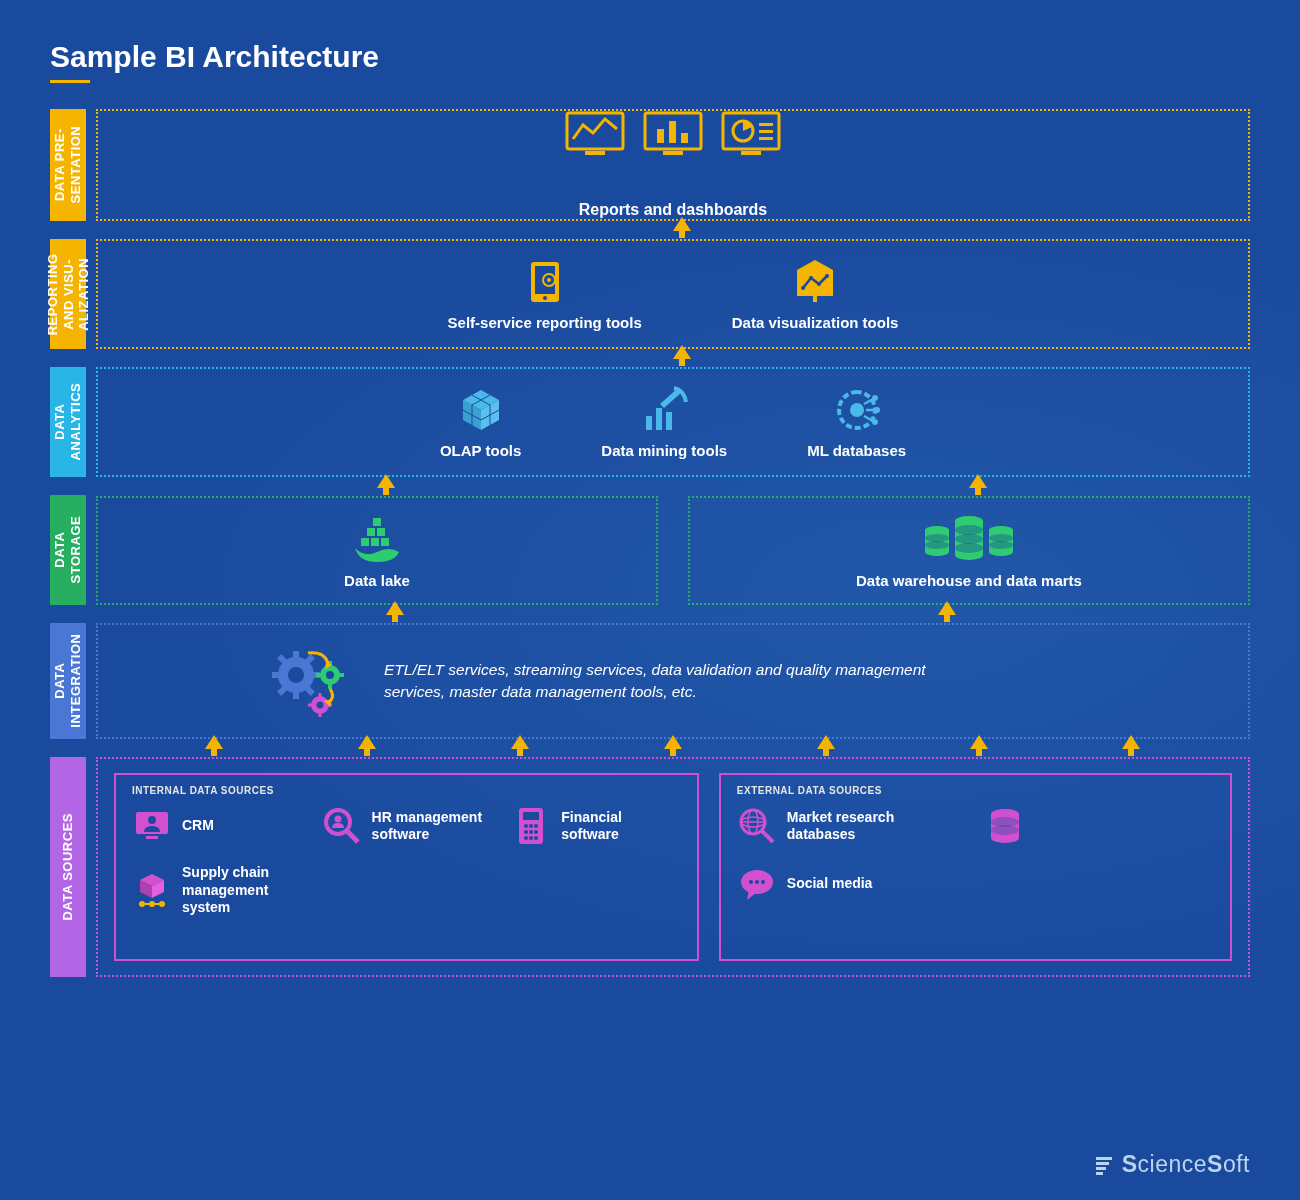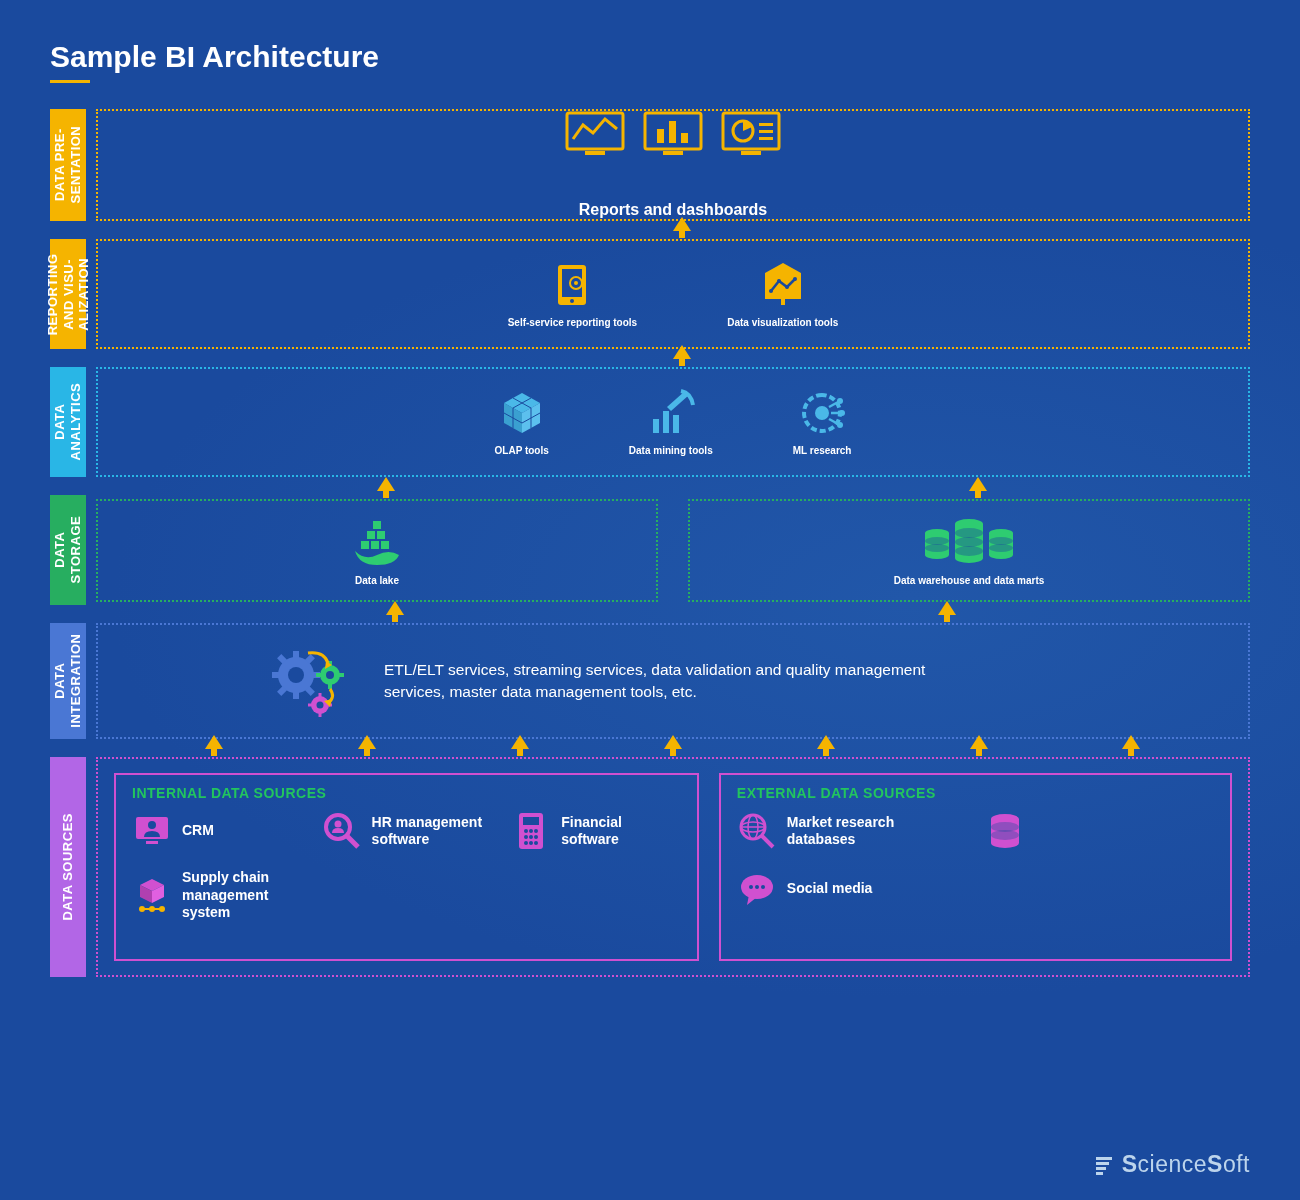--- a/index.html
+++ b/index.html
@@ -78,21 +78,21 @@
     position: relative;
   }
 
   .item {
     display: flex;
     flex-direction: column;
     align-items: center;
     justify-content: center;
     gap: 8px;
     text-align: center;
-    font-size: 10px;
+    font-size: 15px;
     font-weight: 600;
   }
   .icon { width: 48px; height: 48px; display:flex; align-items:center; justify-content:center; }
   .icon-lg { width: 60px; height: 48px; }
   .icon svg { width: 100%; height: 100%; }
 
   .triples { display:flex; gap: 18px; }
 
   .up-arrow {
     position: absolute;
@@ -115,41 +115,41 @@
     display: flex;
     gap: 20px;
   }
   .sources-box {
     border: 2px solid #d050d0;
     padding: 10px 16px 14px 16px;
   }
   .sources-box.internal { flex: 1.15; }
   .sources-box.external { flex: 1; }
   .sources-title {
-    color: #22c55e;
-    font-size: 14px;
+    color: #e5e5e5;
+    font-size: 10px;
     font-weight: 700;
     letter-spacing: 0.5px;
     margin-bottom: 10px;
   }
   .sources-grid {
     display: grid;
     grid-template-columns: repeat(3, 1fr);
     gap: 18px 20px;
   }
   .sources-grid.ext { grid-template-columns: repeat(2, 1fr); }
   .src-item {
     display:flex; align-items:center; gap:10px;
     font-size: 14px; font-weight: 600; line-height:1.25;
   }
   .src-item .icon { width:40px; height:40px; flex:0 0 40px; }
 
   
   .integration-body { padding: 16px 20px; gap: 26px; justify-content:flex-start; padding-left:170px; }
-  .integration-text { max-width: 560px; font-size: 15.5px; line-height:1.45; font-weight:500; }
+  .integration-text { max-width: 560px; font-size: 15.5px; line-height:1.45; font-weight:500;font-style:italic; }
 
   
   .logo {
     position:absolute; right:50px; bottom:22px;
     display:flex; align-items:center; gap:6px;
     color:#bcd4ec; font-size:23px; letter-spacing:0.5px;
   }
   .logo svg { width:24px; height:24px; }
   .logo .b { font-weight:700; }
   .logo .l { font-weight:300; }
@@ -295,21 +295,21 @@
             <path d="M24 6 a18 18 0 1 0 0.01 0" fill="none" stroke="#4ab8e8" stroke-width="4" stroke-dasharray="6 3"></path>
             <circle cx="24" cy="24" r="7" fill="#4ab8e8"></circle>
             <line x1="31" y1="18" x2="42" y2="12" stroke="#4ab8e8" stroke-width="2.5"></line>
             <circle cx="42" cy="12" r="3" fill="#4ab8e8"></circle>
             <line x1="33" y1="24" x2="44" y2="24" stroke="#4ab8e8" stroke-width="2.5"></line>
             <circle cx="44" cy="24" r="3" fill="#4ab8e8"></circle>
             <line x1="31" y1="30" x2="42" y2="36" stroke="#4ab8e8" stroke-width="2.5"></line>
             <circle cx="42" cy="36" r="3" fill="#4ab8e8"></circle>
           </svg>
       </span>
-      <span>ML research</span>
+      <span>ML databases</span>
     </div>
   </div>
 </div>
 
 <div class="layer">
   <div class="layer-label label-green">
     <span>DATA<br>STORAGE</span>
   </div>
   <div class="layer-body split" style="border:none;">
     <div class="half dotted bd-green">

